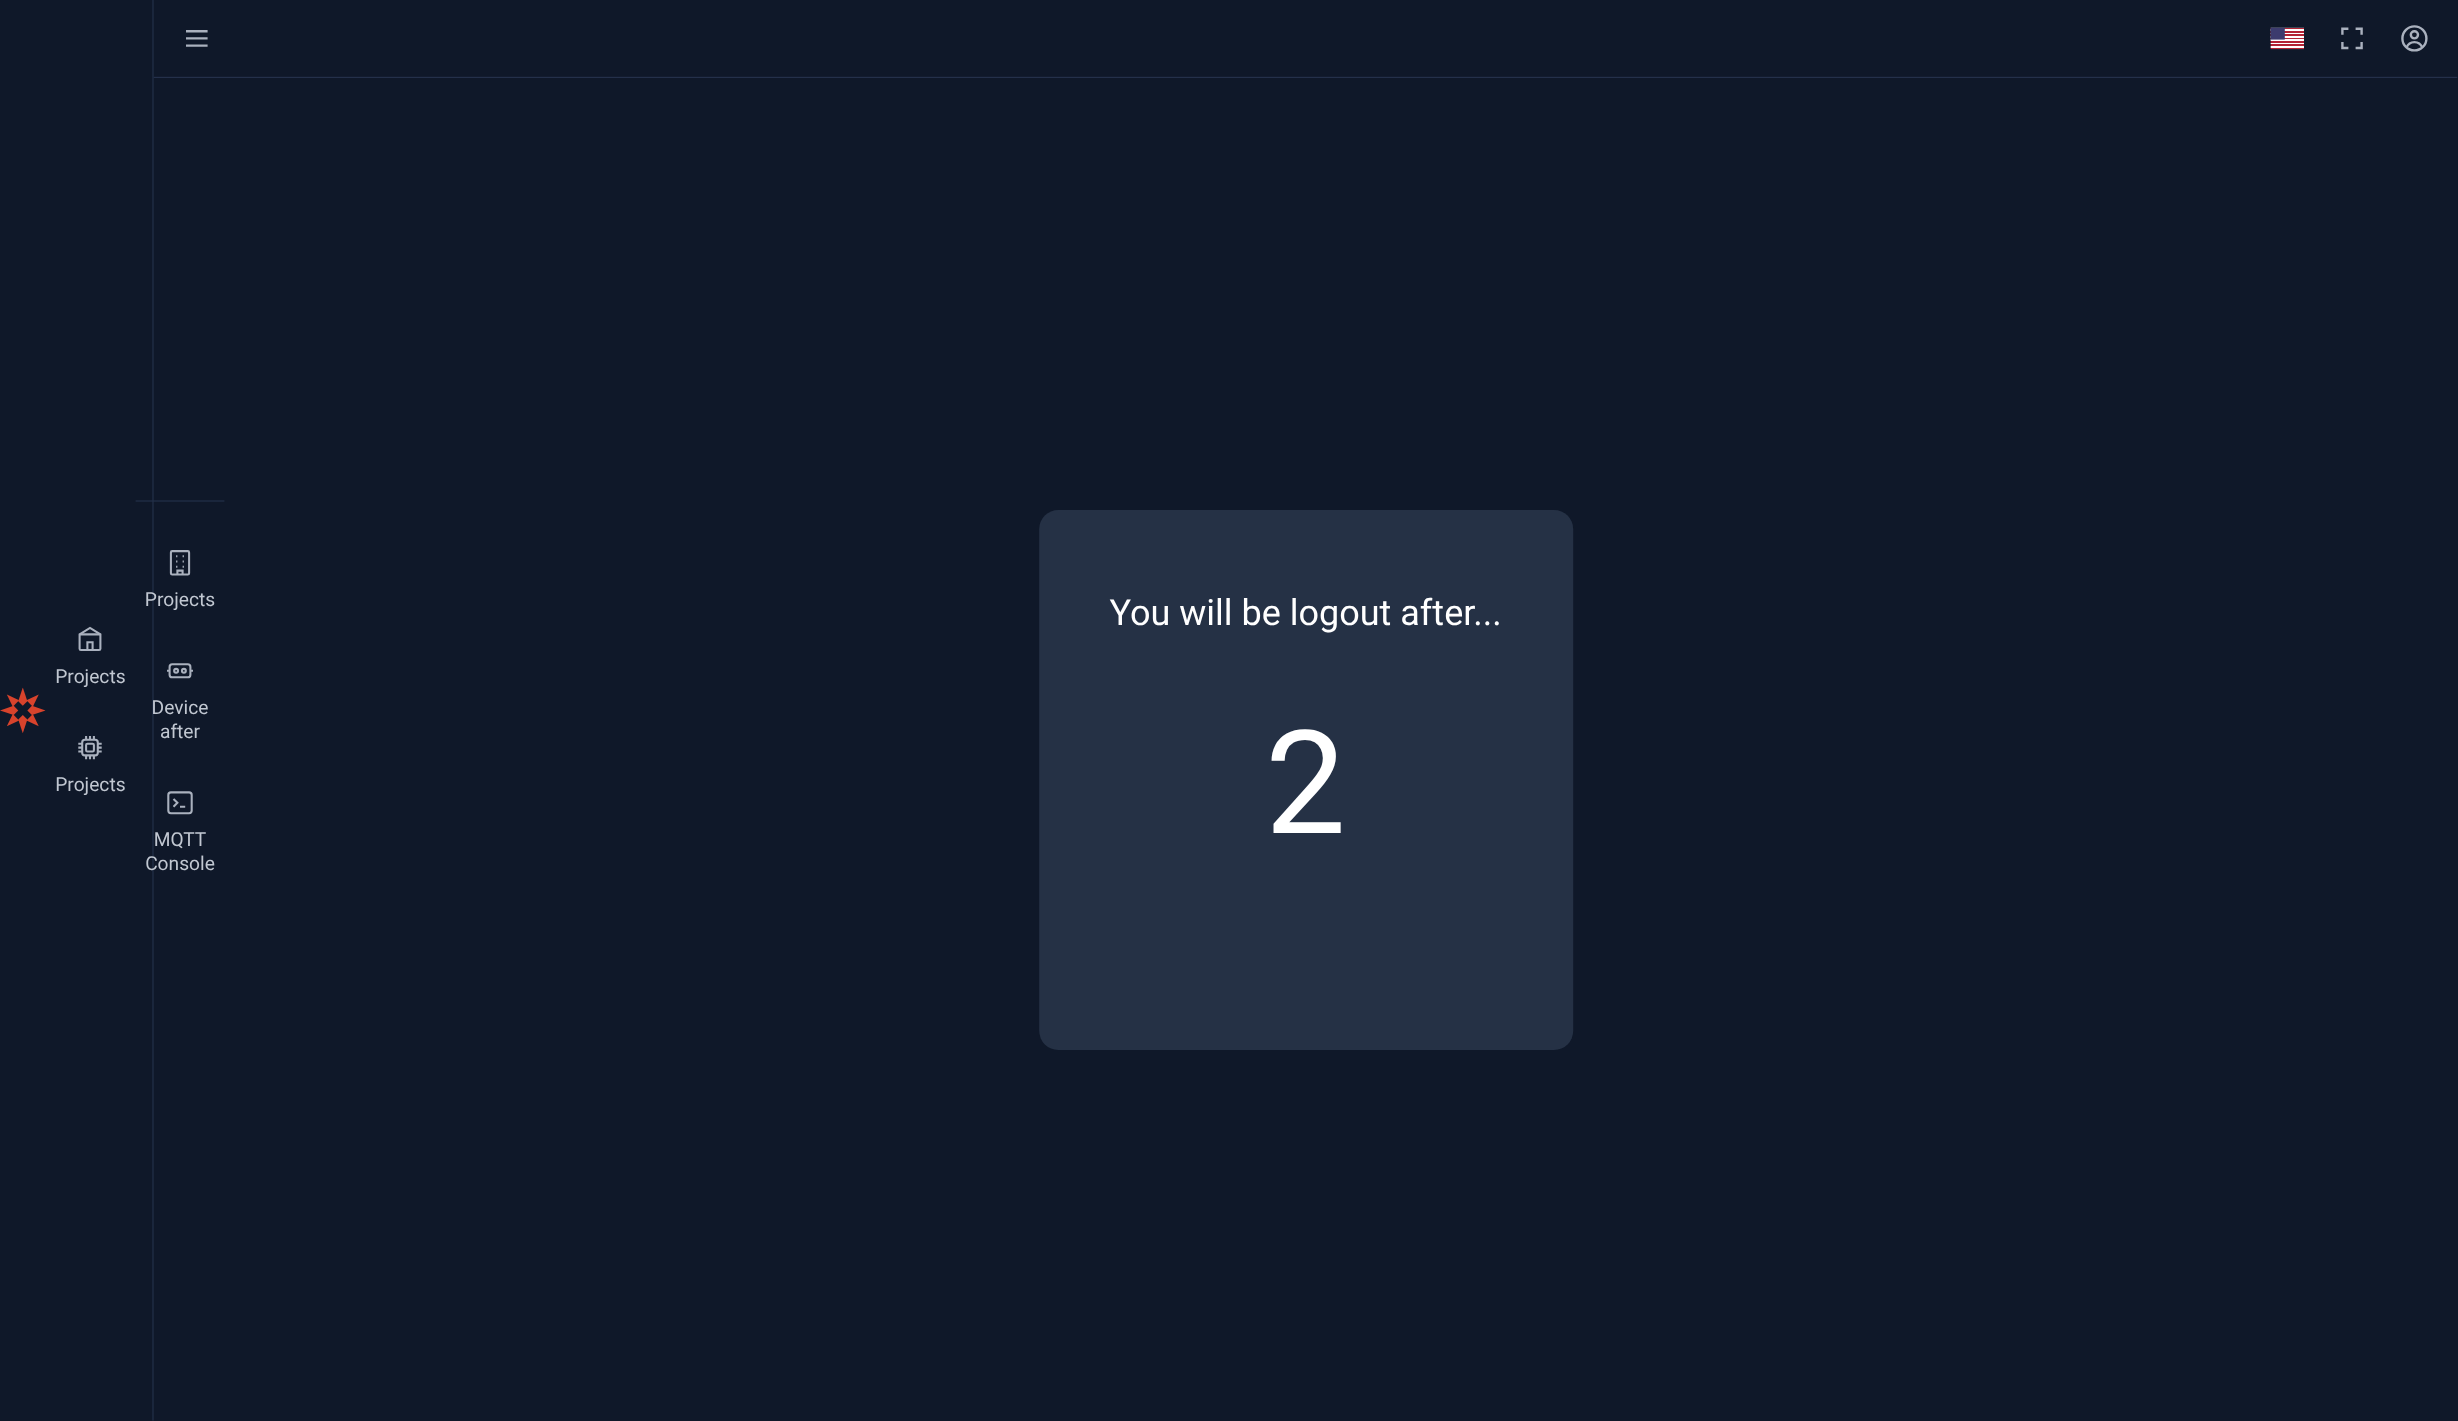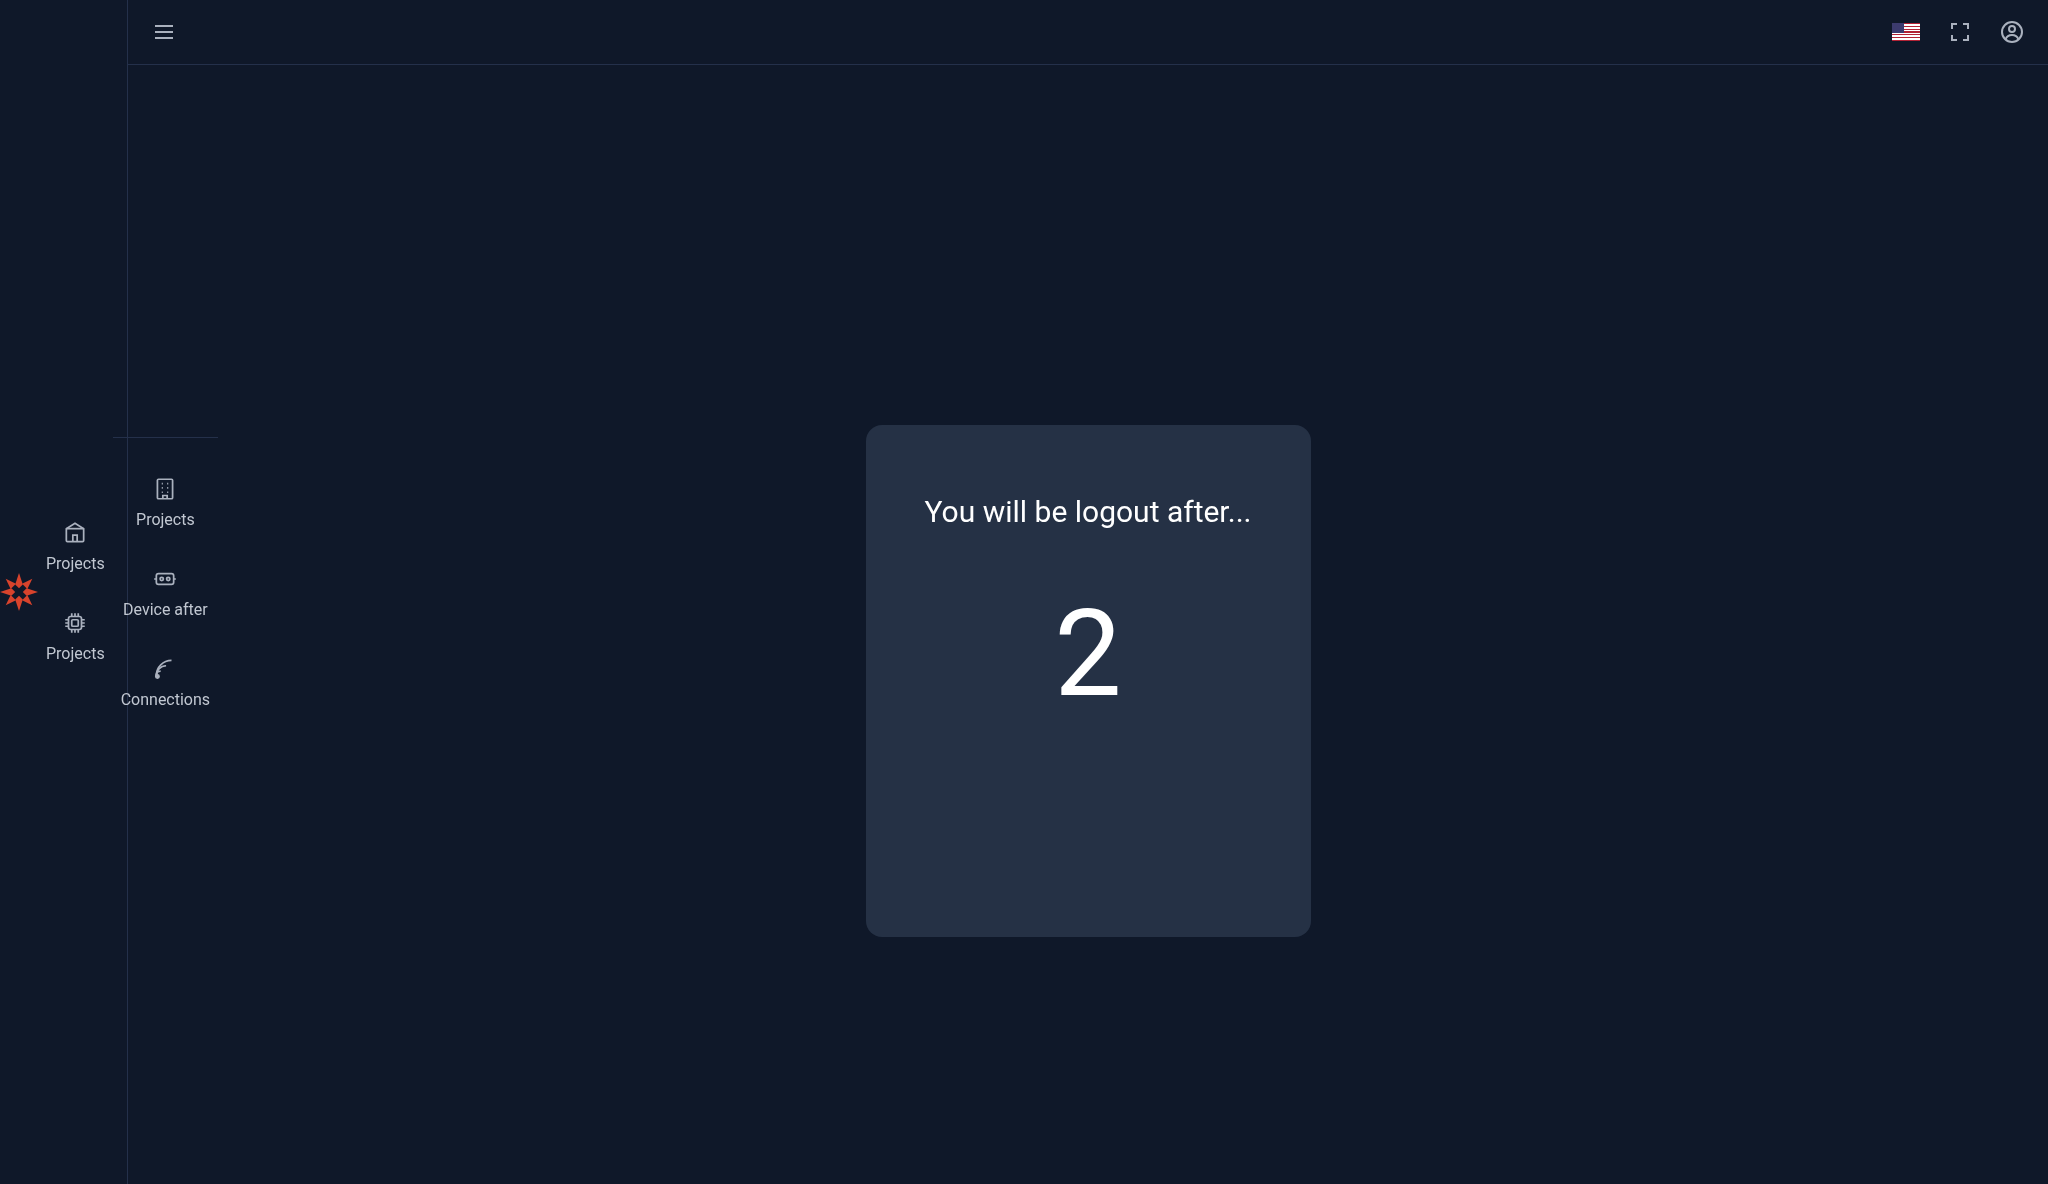--- a/index.html
+++ b/index.html
@@ -131,21 +131,21 @@
     .content {
       flex: 1;
       position: relative;
       display: flex;
       align-items: flex-start;
       justify-content: center;
     }
     .modal {
       margin-top: 360px;
       width: 445px;
-      height: 512px;
+      height: 450px;
       background: #253145;
       border-radius: 16px;
       display: flex;
       flex-direction: column;
       align-items: center;
       padding: 64px 50px 17px 50px;
     }
     .modal-title {
       color: #ffffff;
       font-size: 30px;
@@ -216,26 +216,25 @@
       <svg class="nav-icon" viewBox="0 0 24 24" stroke-width="1.6">
         <path d="M4 9 A2 2 0 0 1 6 7 L18 7 A2 2 0 0 1 20 9 L20 15 A2 2 0 0 1 18 17 L6 17 A2 2 0 0 1 4 15 Z"></path>
         <path d="M4 12 L2 12 M20 12 L22 12"></path>
         <circle cx="9" cy="12" r="1.5"></circle>
         <circle cx="15" cy="12" r="1.5"></circle>
       </svg>
       <span class="nav-label">Device after</span>
     </div>
     <div class="nav-item">
       <svg class="nav-icon" viewBox="0 0 24 24" stroke-width="1.6">
-        <path d="M4 18 A14 14 0 0 1 18 4"></path>
-        <path d="M4 18 A9 9 0 0 1 13 9"></path>
-        <path d="M4 18 A4 4 0 0 1 8 14"></path>
-        <circle cx="5" cy="19" r="1.5" fill="currentColor"></circle>
-      </svg>
-      <span class="nav-label">Connections</span>
+        <rect x="3" y="4" width="18" height="16" rx="2"></rect>
+        <path d="M7 9 L10 12 L7 15"></path>
+        <path d="M12 15 L16 15"></path>
+      </svg>
+      <span class="nav-label">MQTT Console</span>
     </div>
   </div>
 </aside>
 
 <div class="main">
   <header class="topbar">
     <div class="topbar-left">
       <svg class="menu-btn" viewBox="0 0 24 24" stroke="currentColor" stroke-width="2" fill="none">
         <line x1="3" y1="6" x2="21" y2="6"></line>
         <line x1="3" y1="12" x2="21" y2="12"></line>

